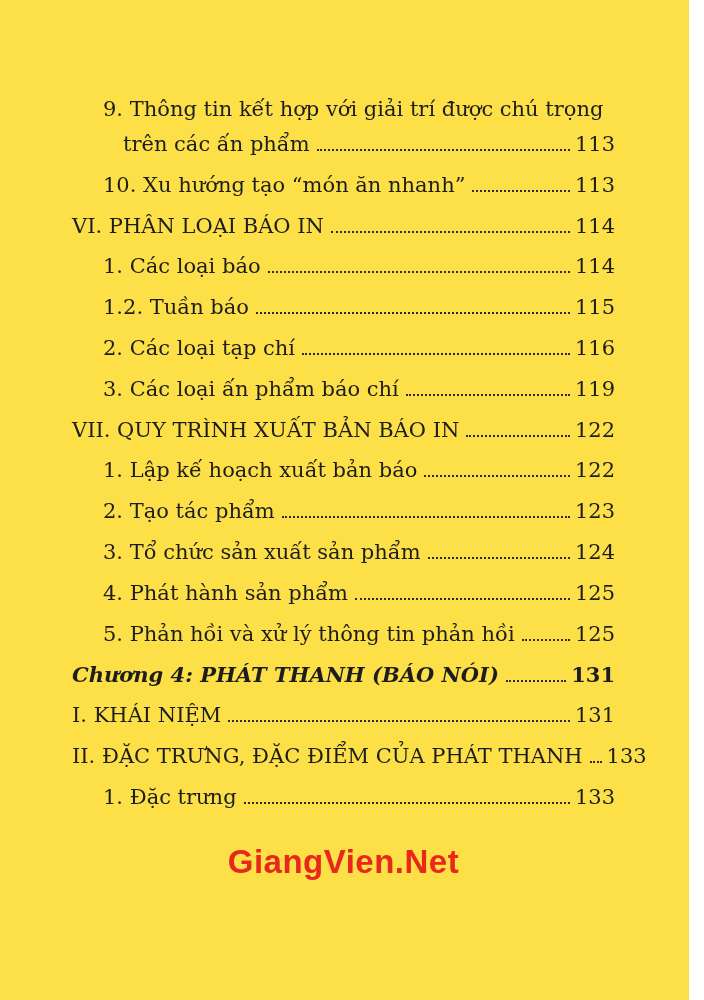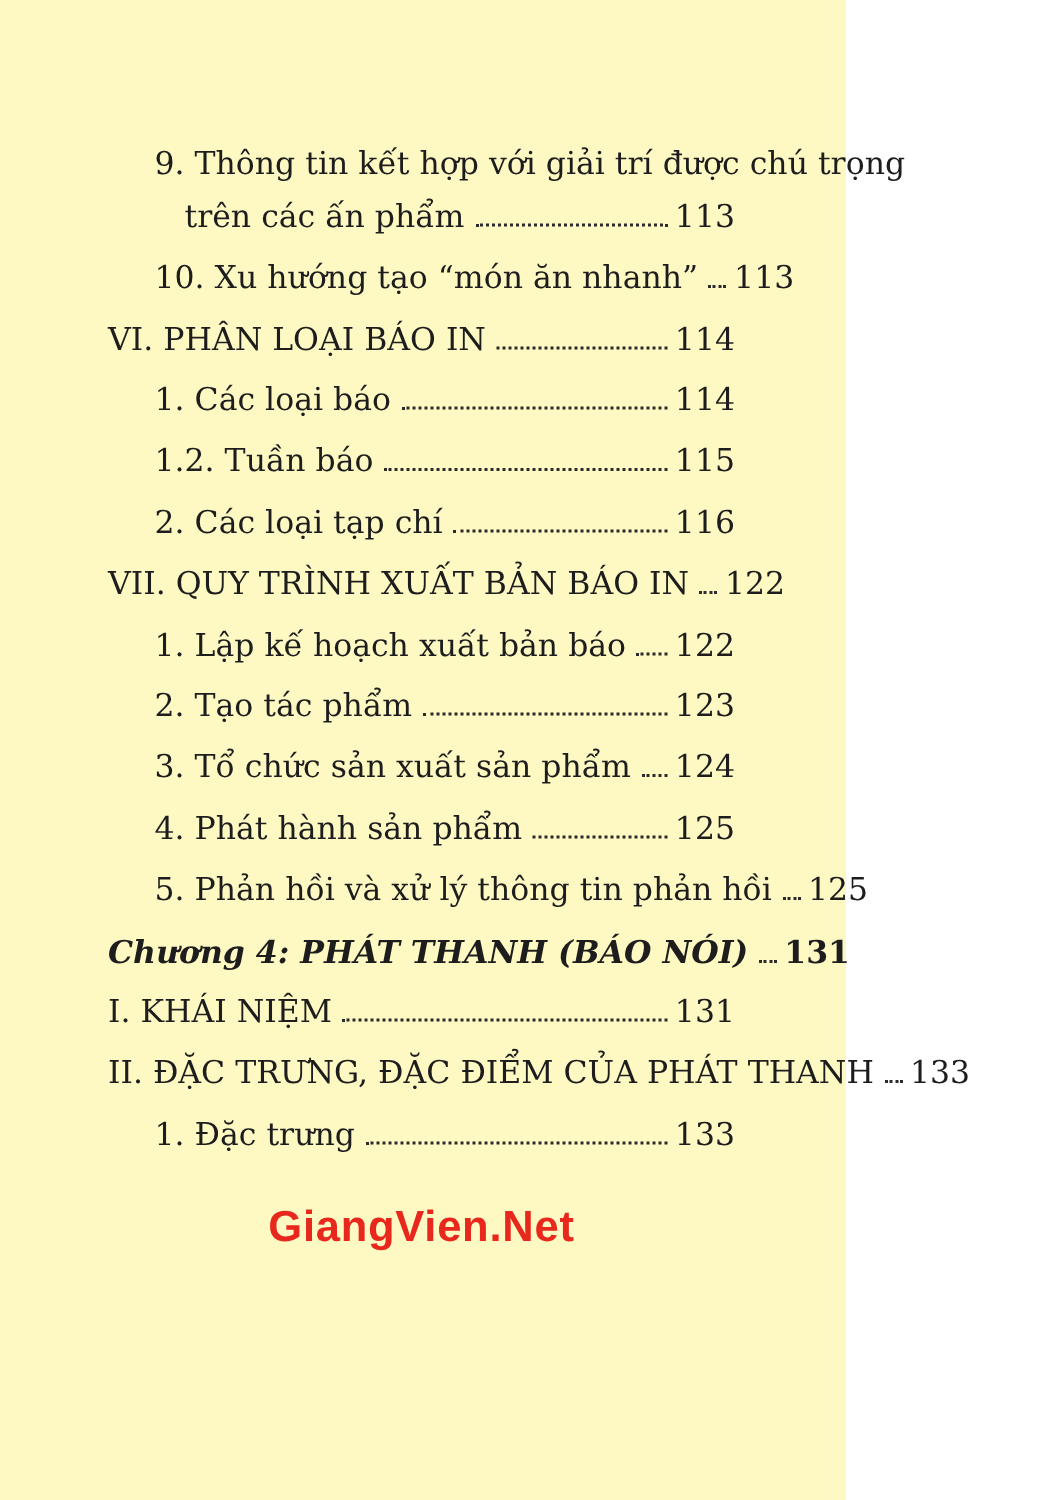--- a/index.html
+++ b/index.html
@@ -9,23 +9,23 @@
   }
   body {
     width: 704px;
     height: 1000px;
     overflow: hidden;
     font-family: "DejaVu Serif", "Liberation Serif", serif;
     color: #1d1d1d;
   }
   .page {
     box-sizing: border-box;
-    width: 564px;
+    width: 689px;
     height: 1000px;
-    background: #fef9c3;
+    background: #fde047;
     padding: 97px 74px 0 72px;
     position: relative;
   }
   .toc {
     width: 100%;
   }
   .entry {
     display: flex;
     align-items: baseline;
     height: 40.8px;
@@ -57,21 +57,21 @@
   .entry.chapter .pageno {
     font-weight: bold;
   }
   .entry.chapter .label {
     font-style: italic;
   }
   .footer-brand {
     margin-top: 17px;
     text-align: center;
     font-family: "Liberation Sans", "DejaVu Sans", sans-serif;
-    font-size: 29px;
+    font-size: 33px;
     font-weight: bold;
     letter-spacing: 0.5px;
   }
 </style>
 </head>
 <body style="color: rgb(29, 29, 29);">
 
 <div class="page">
   <div class="toc" id="toc">
       <div class="entry sub no-page">
@@ -100,20 +100,25 @@
   </div>
       <div class="entry sub">
     <span class="label">1.2. Tuần báo</span>
     <span class="leader"></span>
     <span class="pageno">115</span>
   </div>
       <div class="entry sub">
     <span class="label">2. Các loại tạp chí</span>
     <span class="leader"></span>
     <span class="pageno">116</span>
+  </div>
+      <div class="entry sub">
+    <span class="label">3. Các loại ấn phẩm báo chí</span>
+    <span class="leader"></span>
+    <span class="pageno">119</span>
   </div>
       <div class="entry main">
     <span class="label">VII. QUY TRÌNH XUẤT BẢN BÁO IN</span>
     <span class="leader"></span>
     <span class="pageno">122</span>
   </div>
       <div class="entry sub">
     <span class="label">1. Lập kế hoạch xuất bản báo</span>
     <span class="leader"></span>
     <span class="pageno">122</span>

